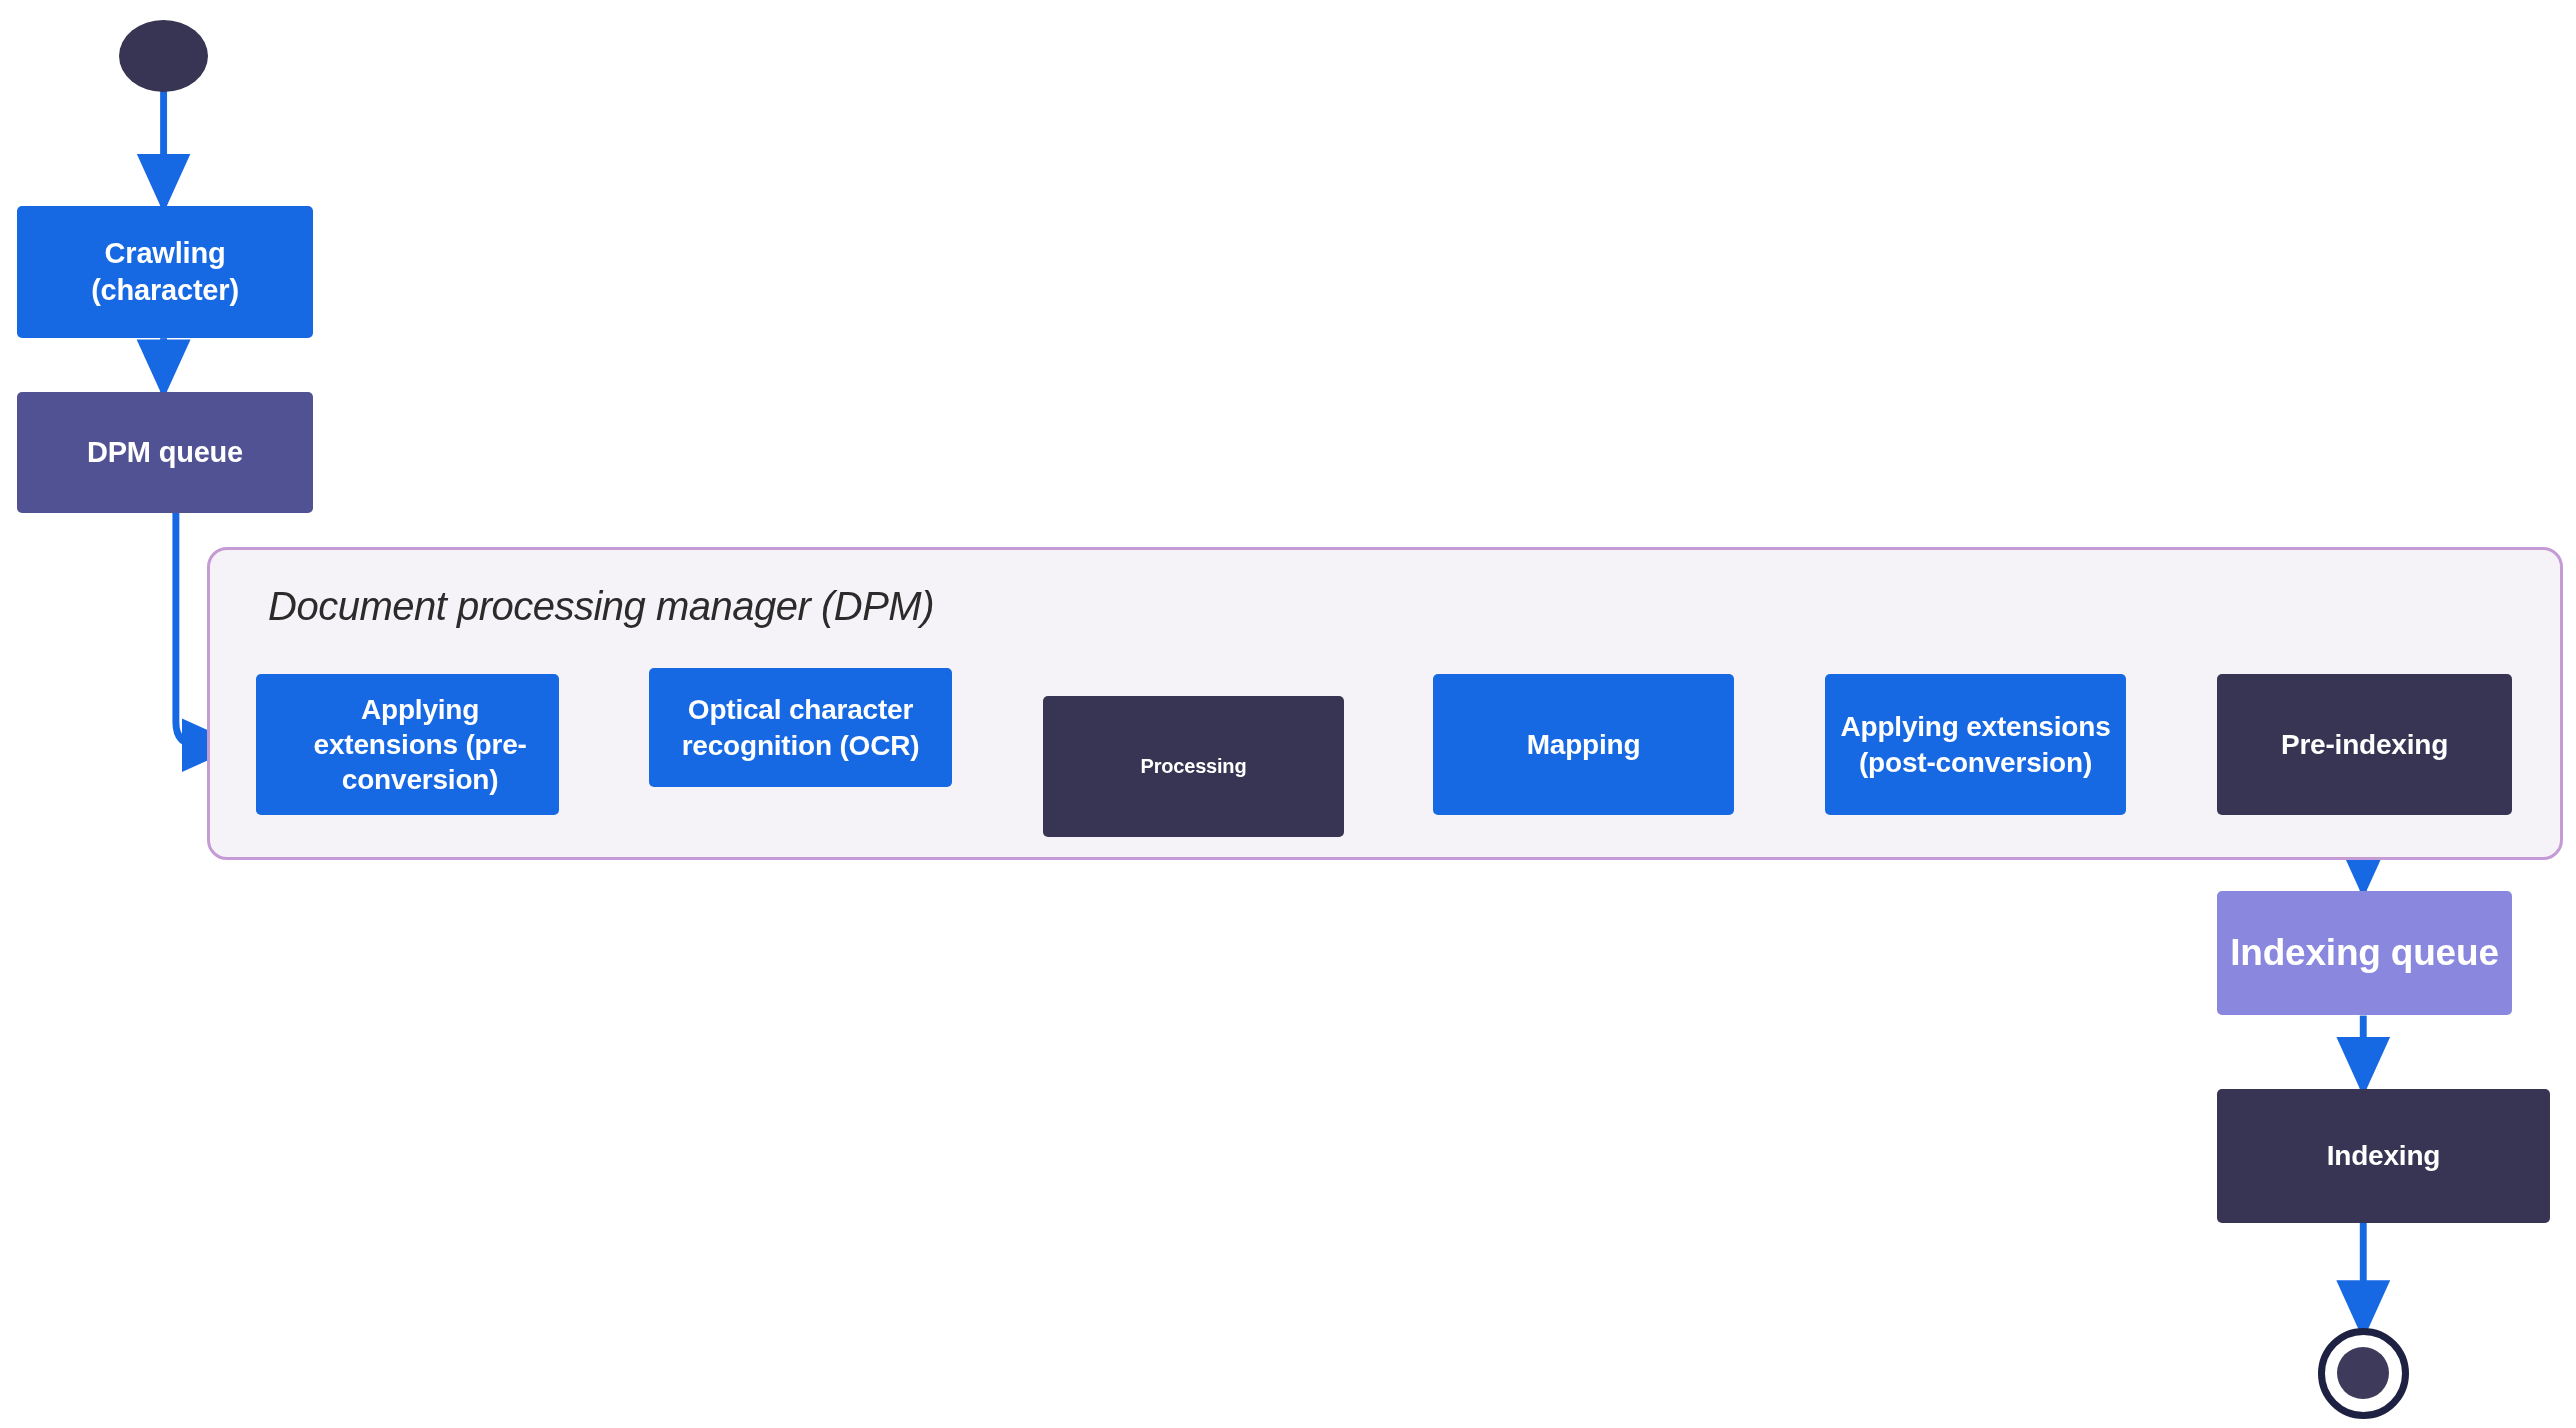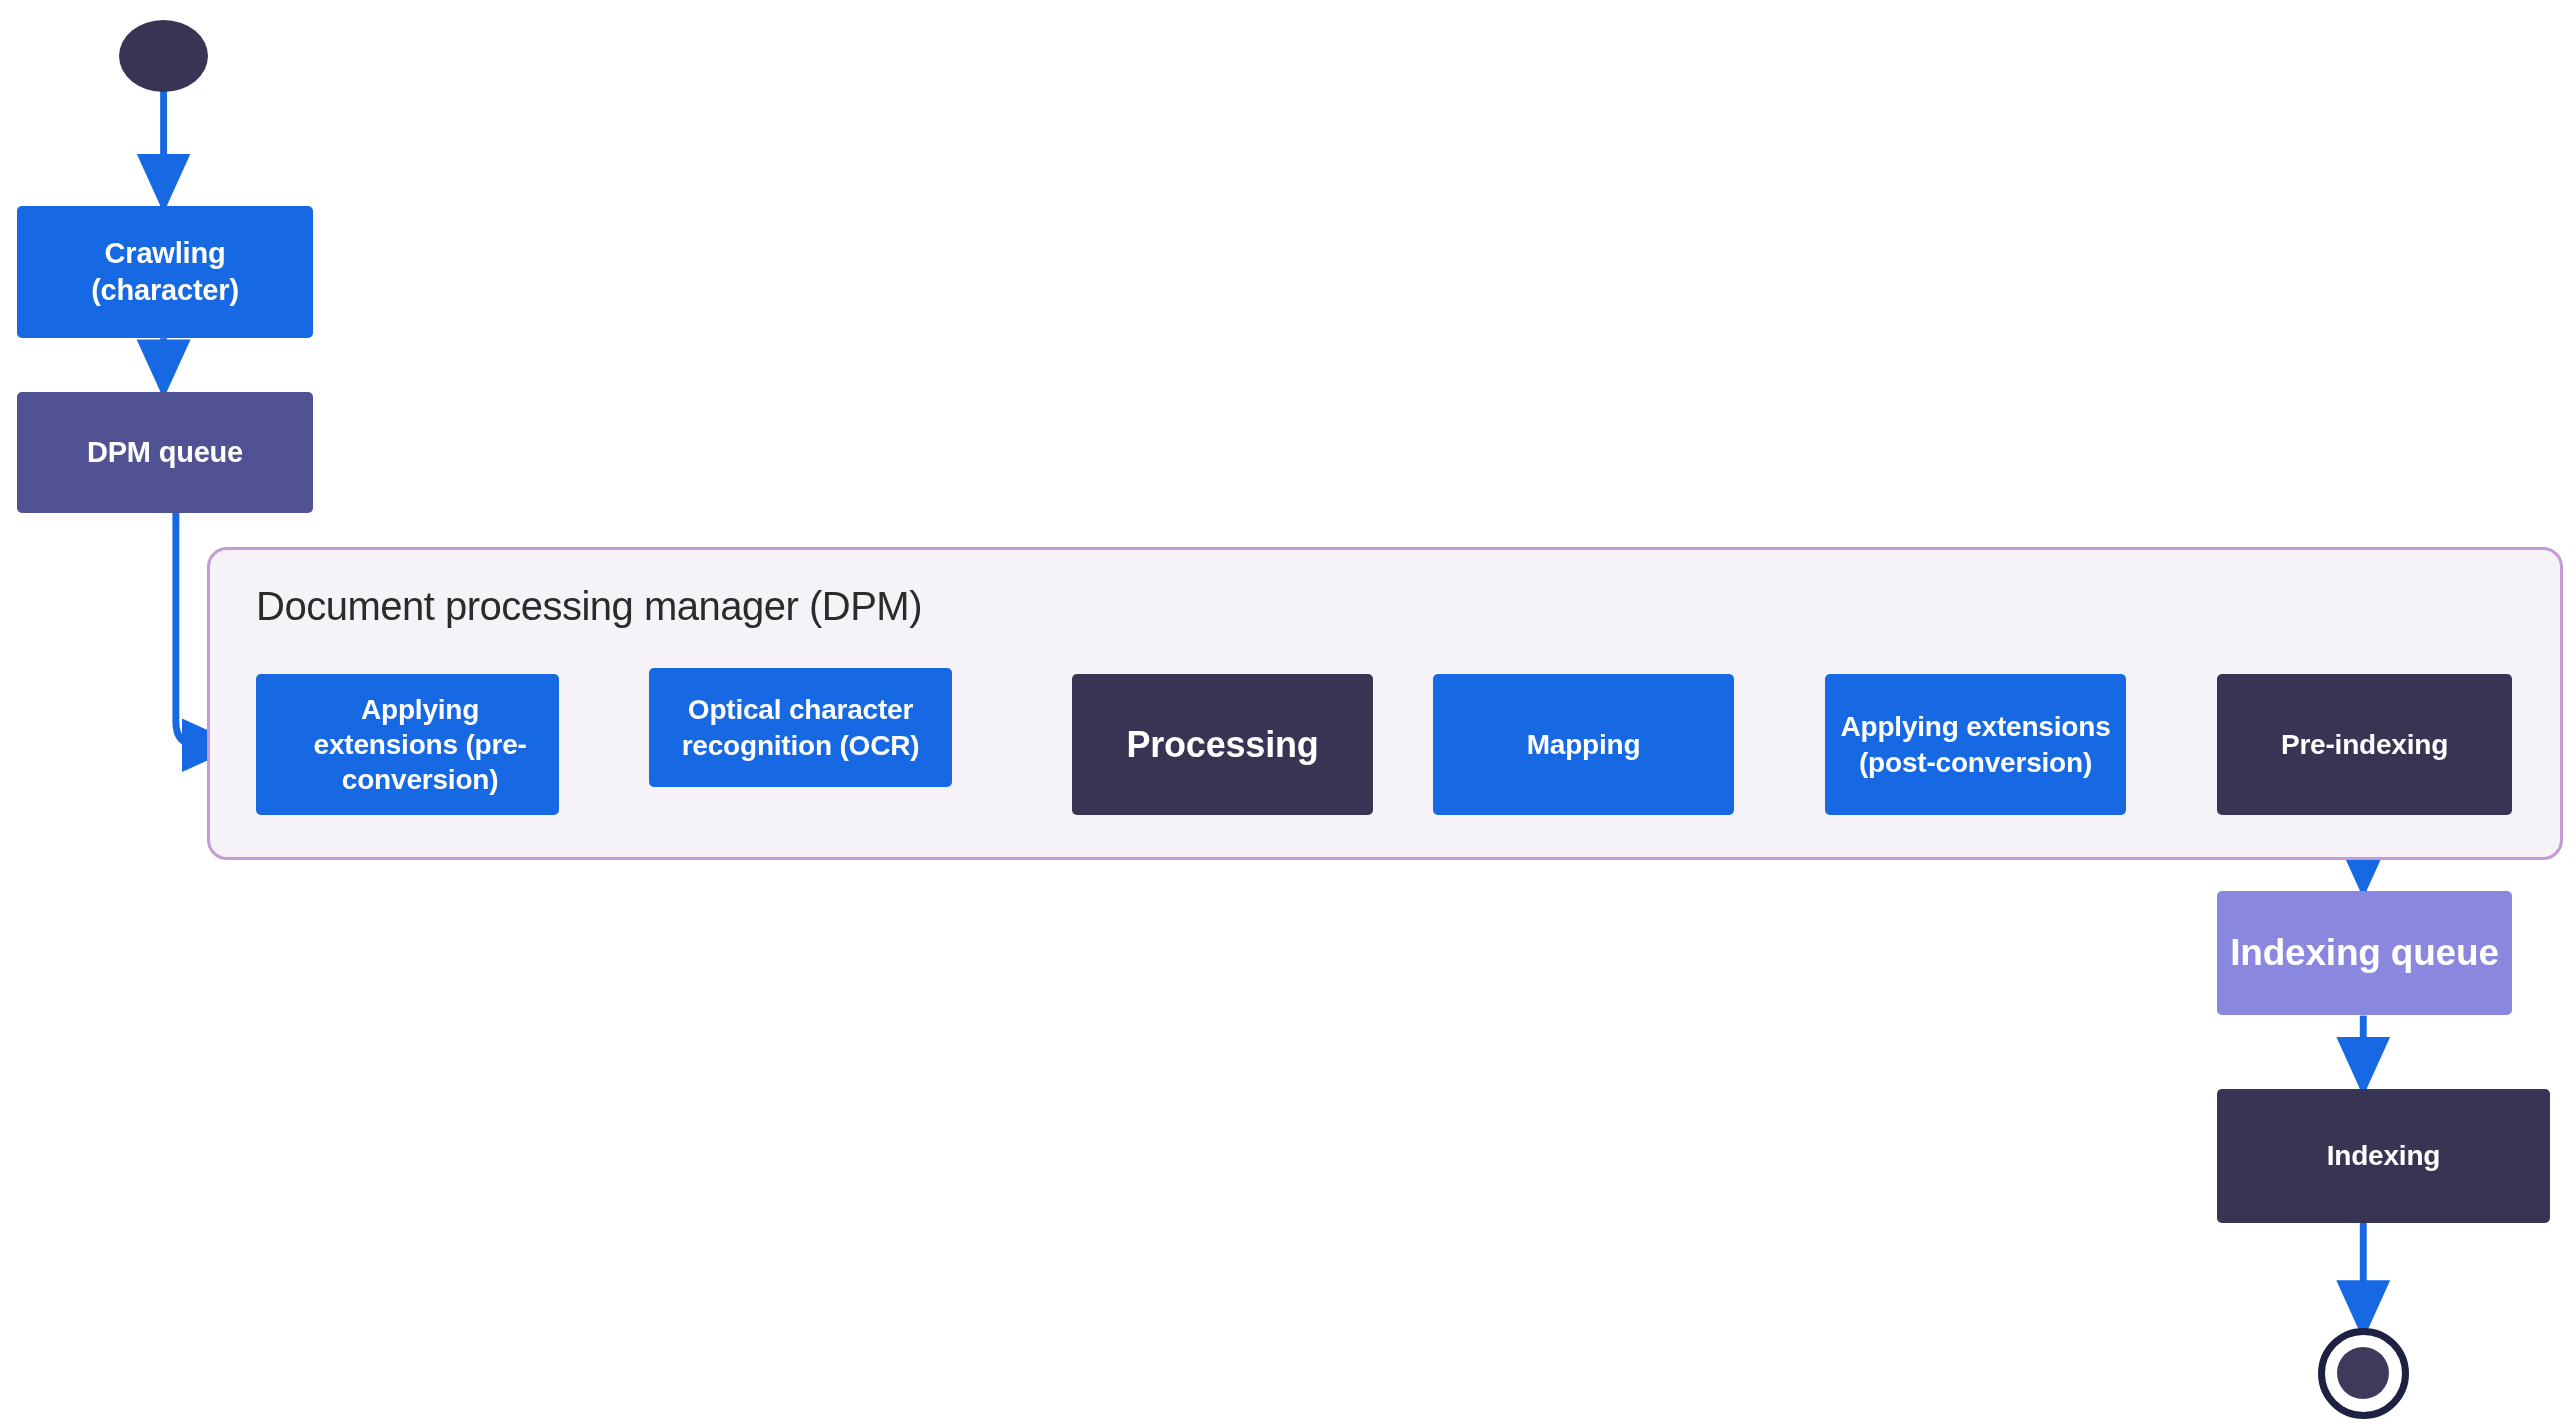--- a/index.html
+++ b/index.html
@@ -139,31 +139,31 @@
       <span>Crawling</span><br>
       <span>(character)</span>
     </span>
   </div>
 
   <div class="node purple" style="left:17px; top:392px; width:296px; height:121px; font-size:29px;">
     <span>DPM queue</span>
   </div>
 
   <div class="group-box" style="left:207px; top:547px; width:2356px; height:313px;"></div>
-  <div class="group-title" style="left:256px; top:584px;">Document processing manager (DPM)</div>
+  <div class="group-title" style="left:268px; top:584px;font-style:italic;">Document processing manager (DPM)</div>
 
   <div class="node blue" style="left:256px; top:674px; width:303px; height:141px; font-size:28px;padding-left:36px;">
     <span>Applying extensions (pre-conversion)</span>
   </div>
 
   <div class="node blue" style="left:649px; top:668px; width:303px; height:119px; font-size:28px;">
     <span>Optical character recognition (OCR)</span>
   </div>
 
-  <div class="node navy" style="left:1043px; top:674px; width:301px; height:141px; font-size:36px;margin-left:29px;">
+  <div class="node navy" style="left:1043px; top:696px; width:301px; height:141px; font-size:20px;">
     <span>Processing</span>
   </div>
 
   <div class="node blue" style="left:1433px; top:674px; width:301px; height:141px; font-size:28px;">
     <span>Mapping</span>
   </div>
 
   <div class="node blue" style="left:1825px; top:674px; width:301px; height:141px; font-size:28px;">
     <span>Applying extensions (post-conversion)</span>
   </div>

